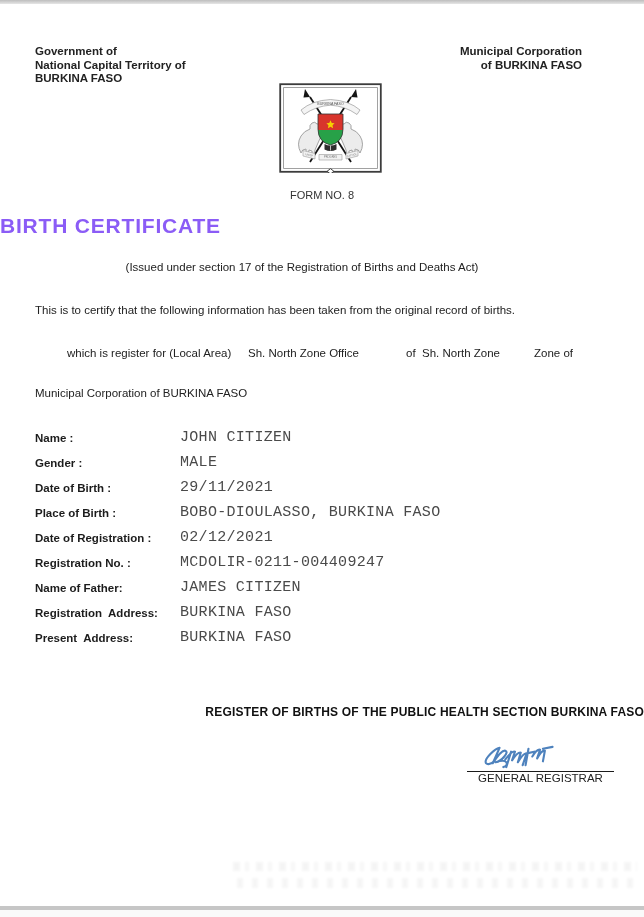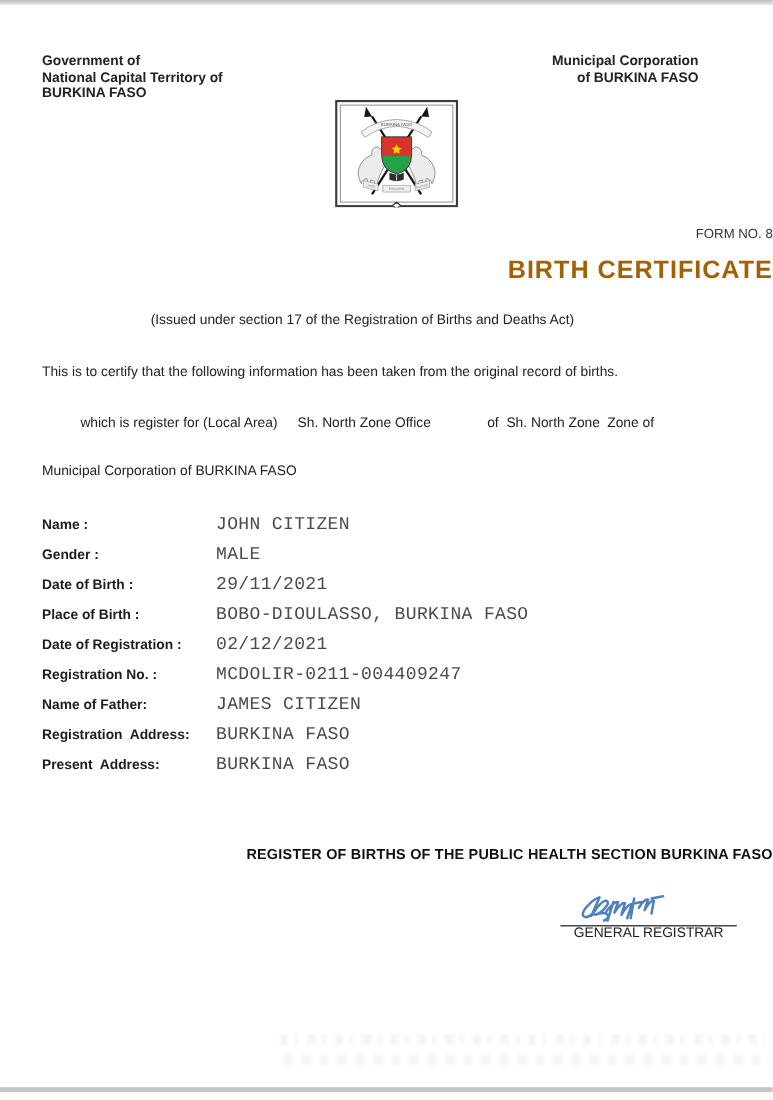--- a/index.html
+++ b/index.html
@@ -12,35 +12,35 @@
   .bottom-edge{position:absolute;top:906px;left:0;width:644px;height:4px;background:#c6c6c6;}
   .below-edge{position:absolute;top:910px;left:0;width:644px;height:7px;background:#fafafa;}
 
   .header-left{position:absolute;left:35px;top:45px;font-size:11.5px;font-weight:bold;
     line-height:13.5px;color:#222;}
   .header-right{position:absolute;right:62px;top:45px;font-size:11.5px;font-weight:bold;
     line-height:13.5px;text-align:right;color:#222;}
 
   .emblem{position:absolute;left:279px;top:83px;width:103px;height:90px;}
 
-  .form-no{position:absolute;top:189px;left:0;width:644px;text-align:right;
+  .form-no{position:absolute;top:189px;left:0;width:644px;text-align:center;
     font-size:11px;color:#333;}
-  .title{position:absolute;top:214px;left:0;width:644px;text-align:right;
-    font-size:21px;font-weight:bold;letter-spacing:0.8px;color:#a16207;}
+  .title{position:absolute;top:214px;left:0;width:644px;text-align:left;
+    font-size:21px;font-weight:bold;letter-spacing:0.8px;color:#8b5cf6;}
   .subtitle{position:absolute;top:261px;left:0;width:604px;text-align:center;
     font-size:11.5px;color:#222;}
 
   .certify{position:absolute;left:35px;top:304px;font-size:11.5px;color:#222;}
 
   .register-line{position:absolute;top:347px;left:0;width:644px;height:16px;font-size:11.5px;color:#222;}
   .register-line span{position:absolute;white-space:pre;}
   .rl-lead{left:35px;margin-left:32px;}
   .rl-office{left:248px;}
   .rl-ofzone{left:406px;}
-  .rl-zoneof{left:506px;}
+  .rl-zoneof{left:534px;}
 
   .municipal{position:absolute;left:35px;top:387px;font-size:11.5px;color:#222;}
 
   .fields{position:absolute;left:35px;top:431px;width:560px;}
   .field-row{height:25px;font-size:11.5px;line-height:14px;}
   .field-label{display:inline-block;width:145px;font-weight:bold;color:#1c1c1c;
     white-space:pre-wrap;vertical-align:top;}
   .field-value{font-family:"Liberation Mono", monospace;font-size:15px;
     letter-spacing:0.3px;color:#4a4a4a;vertical-align:top;}
 

